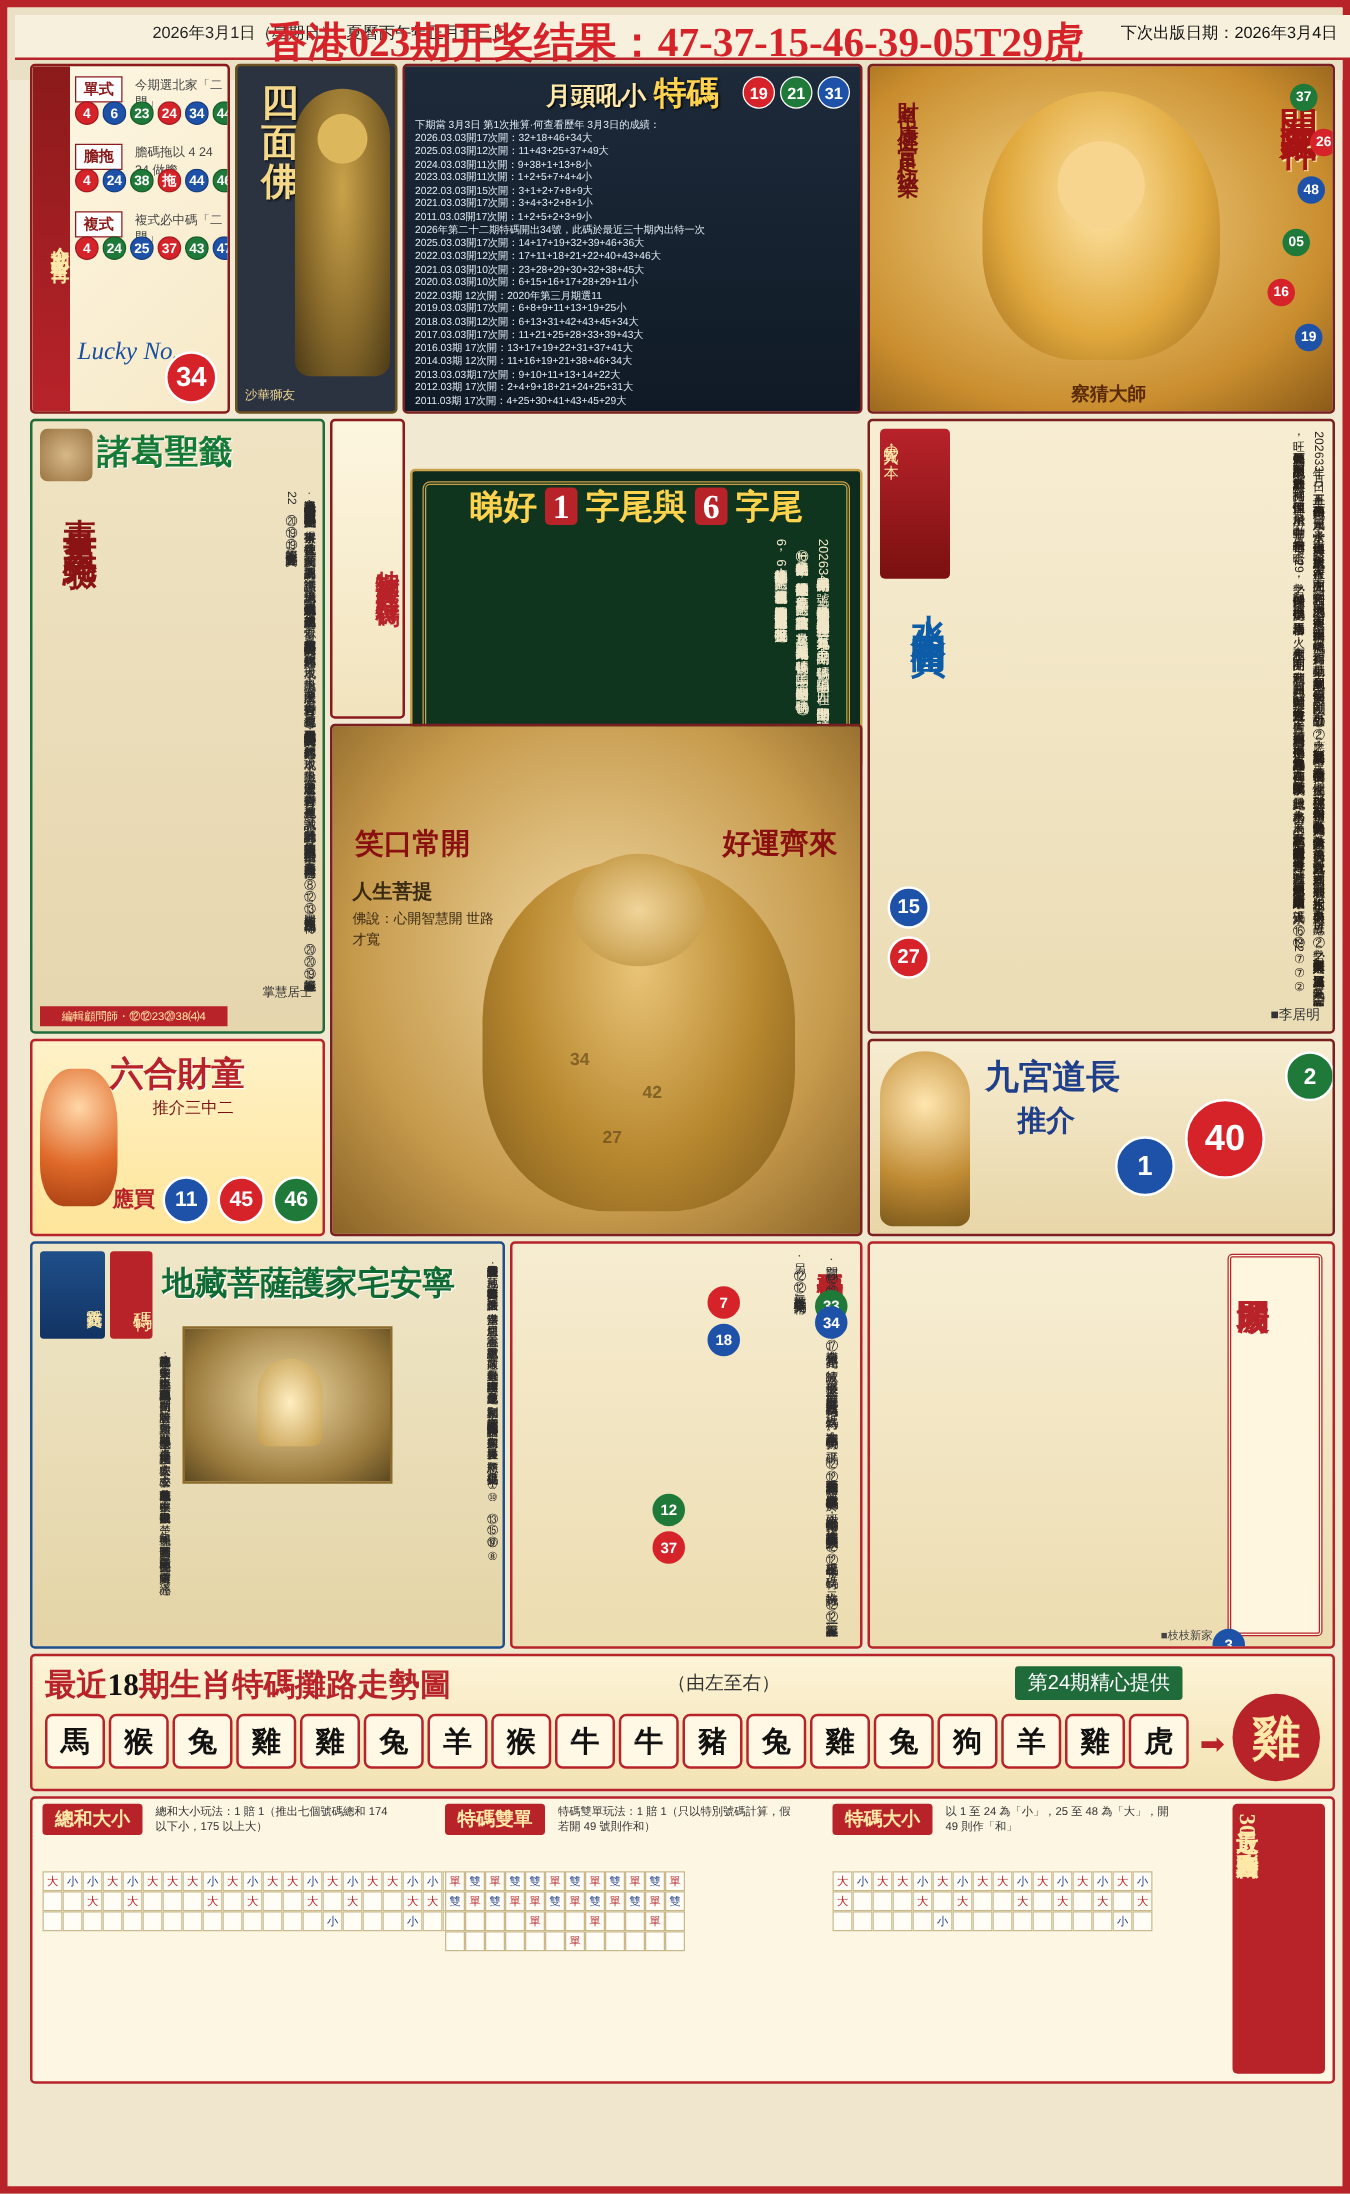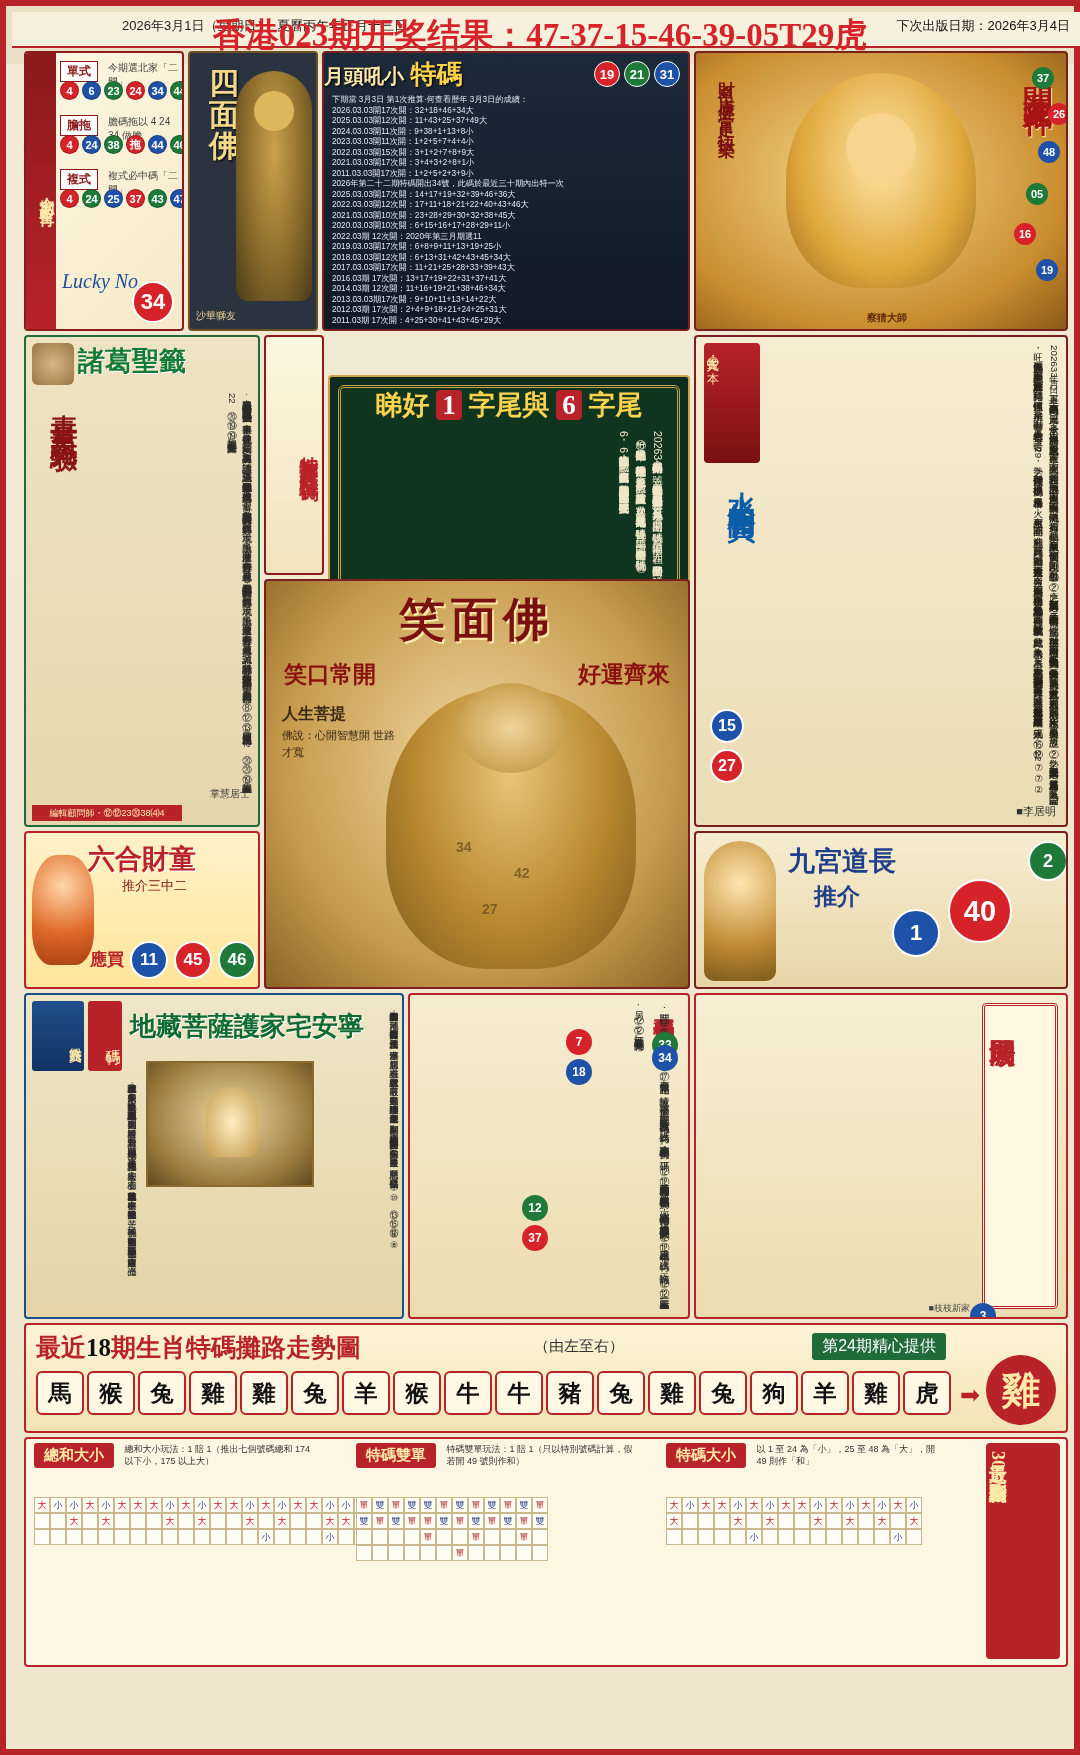--- a/index.html
+++ b/index.html
@@ -55,21 +55,21 @@
     font-family:"Liberation Serif", serif; text-shadow:1px 1px 2px #000; }
   .statue { position:absolute; right:4px; top:18px; width:76px; height:230px;
     background:radial-gradient(ellipse at 50% 35%, #c9a24a 0%, #8a6b2b 55%, #4b3a17 100%);
     border-radius:38px 38px 12px 12px; }
   .statue:after{ content:""; position:absolute; left:18px; top:20px; width:40px; height:40px;
     border-radius:50%; background:#dcb75c; }
   #p-buddha .sig { position:absolute; left:6px; bottom:6px; font-size:10px; color:#e8cf92; }
 
   #p-tema { left:316px; top:45px; width:368px; height:280px;
     background:linear-gradient(#1d2a3a,#101a26); border-color:#7a1f1f; }
-  #p-tema .hd { position:absolute; left:0; top:4px; width:100%; 
+  #p-tema .hd { position:absolute; left:0; top:4px; width:100%; text-align:center;
     font-size:26px; font-weight:bold; color:#ffd34d; font-family:"Liberation Serif", serif;
     text-shadow:1px 1px 2px #000; }
   #p-tema .hd .sm { font-size:20px; color:#ffe9a8; }
   .tema-balls { position:absolute; right:8px; top:8px; display:flex; gap:4px; }
   .tball { width:26px; height:26px; border-radius:50%; color:#fff; font-size:13px; font-weight:bold;
     display:flex; align-items:center; justify-content:center; border:1px solid #fff; }
   .tiny-list { position:absolute; left:8px; top:42px; width:352px; height:230px;
     font-size:8.2px; line-height:1.28; color:#dfe8f2; overflow:hidden; }
   .tiny-list div { white-space:nowrap; }
 
@@ -81,21 +81,21 @@
     font-family:"Liberation Serif", serif; }
   #p-ganesh .rcol { position:absolute; right:8px; top:10px; width:46px;
     writing-mode:vertical-rl; font-size:30px; font-weight:bold; color:#a81414; letter-spacing:6px;
     font-family:"Liberation Serif", serif; text-shadow:1px 1px 0 #ffe9a8; }
   .ganesh-figure { position:absolute; left:90px; top:20px; width:190px; height:215px;
     background:radial-gradient(ellipse at 50% 40%,#ffe6a8,#e0a83c 60%,#9c6a20);
     border-radius:50% 50% 40% 40%; }
   .ganesh-figure:before{content:""; position:absolute; left:60px; top:40px; width:70px; height:70px;
     background:#f7d58f; border-radius:50%;}
   #p-ganesh .cap { position:absolute; left:0; bottom:4px; width:100%; text-align:center;
-    font-size:10px; color:#5b2a06; font-weight:bold;padding-left:12px; }
+    font-size:15px; color:#5b2a06; font-weight:bold;padding-left:12px; }
   .mini-ball { position:absolute; width:22px; height:22px; border-radius:50%;
     display:flex; align-items:center; justify-content:center; font-size:11px; color:#fff; font-weight:bold; }
 
   
   #p-zhuge { left:18px; top:329px; width:236px; height:492px;
     background:linear-gradient(#efe3c3,#e6d6ae); border-color:#1f6b3a; }
   #p-zhuge .zt { position:absolute; left:52px; top:6px; font-size:27px; font-weight:bold;
     color:#157a35; font-family:"Liberation Serif", serif; text-shadow:1px 1px 0 #fff; }
   .zface { position:absolute; left:6px; top:6px; width:42px; height:42px; border-radius:6px;
     background:radial-gradient(#d8b887,#9a7443); }
@@ -409,21 +409,20 @@
     <div class="sh-title">水火木相開買</div>
     <div class="sh-body">2026年3月3日，正月十五，此日為丙午年丙子日，日元屬水，子水當令，丙火燃逢於年日，形成水火對照之象。水在下而行，火在上而開，若開相得宜，則成既濟之局。水得火照而不寒，火得水制而不躁，氣機流轉，如有得焉，動中見穩。此象主開展展局，但需節制火勢，以差剛剛，故可引動⑳②之應，取其置勁與延展之勢。 第二進觀二十八宿·翼宿值日，宿性屬火，主翔飛與突破。翼宿與丙午日相合，火勢旺中有炎熱·異如得氣，象徵向外擴張之力，火為節前戍勢。此日宜選六合之數，若過高則耗水，若有節則成勢。水木皆行相生，火為引而非受，故可應22②之勢，取其平衡與漸進之象。 第三運看淪日見星，木為氣旺，水氣回而旺，木氣承接甚旺，火氣外厲而節制，形成開而不亂之局。木處於敢放動計節、打開格局，但須保留彈性。飛星所示，動中有守，宜結合二十八星宿，暗合27-29之勢，以達保持伸空間，以穩定換機勢。 三道格局含為水、火、木相生有度，開面不開，利藍競進。此日為開日，主開頭與行動，宜先定方向再行推進，生肖方面，利與得水勢而靈，合牛得上助而穩，沖馬宜避其氣急進之象。善神在西南，象微以求順化闡突。 總數此日，水火木為勢，木為展，翼宿示動而非亂，投者若能在開局之初掌握節奏，可先定方向再行推進，以待其漸顯。此日欲新局之中逐漸加推展，為後續循環與定足財不順。 入水篷碼：⑯⑫22⑦⑦②</div>
     <div class="sh-balls" id="shuihuo-balls">
         <div class="ball2 b-blue">15</div>
         <div class="ball2 b-red">27</div>
       </div>
     <div class="ssig">■李居明</div>
   </div>
 
   <div class="panel" id="p-xiaomian">
-    <div class="xt">笑面佛</div>
     <div class="sub-l">笑口常開</div>
     <div class="sub-r">好運齊來</div>
     <div class="poem">
       <b>人生菩提</b><br>
       <span>佛說：心開智慧開 世路才寬</span>
     </div>
     <div class="laughing">
       <span class="lnum" style="left:70px; top:150px;">34</span>
       <span class="lnum" style="left:128px; top:176px;">42</span>
       <span class="lnum" style="left:96px; top:212px;">27</span>

